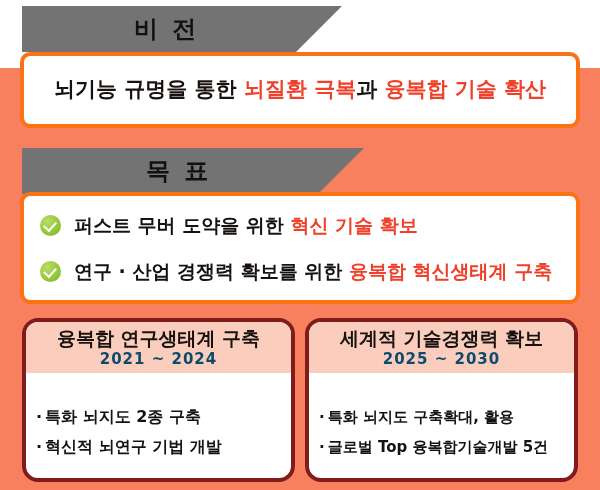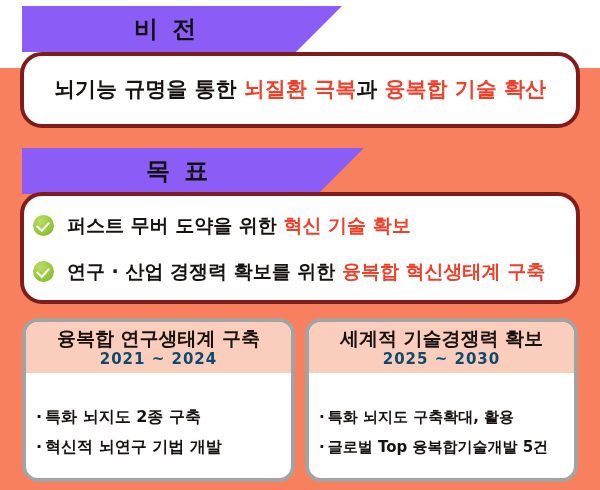--- a/index.html
+++ b/index.html
@@ -29,21 +29,21 @@
     top: 68px;
     width: 600px;
     height: 422px;
     background: #f9805f;
   }
 
   
   .banner {
     position: absolute;
     height: 46px;
-    background: #8b5cf6;
+    background: #737373;
     -webkit-clip-path: polygon(0 0, 100% 0, calc(100% - 46px) 100%, 0 100%);
     clip-path: polygon(0 0, 100% 0, calc(100% - 46px) 100%, 0 100%);
     display: flex;
     align-items: center;
     box-sizing: border-box;
   }
   .banner-label {
     font-size: 24px;
     font-weight: bold;
     color: #111111;
@@ -62,22 +62,22 @@
     left: 22px;
     top: 148px;
     width: 342px;
     padding-left: 124px;
   }
 
   
   .outline-box {
     position: absolute;
     background: #ffffff;
-    border: 4px solid #7f1d1d;
-    border-radius: 22px;
+    border: 4px solid #f97316;
+    border-radius: 10px;
     box-sizing: border-box;
     display: flex;
     flex-direction: column;
     justify-content: center;
   }
   #vision-box {
     left: 20px;
     top: 52px;
     width: 560px;
     height: 76px;
@@ -98,21 +98,21 @@
     white-space: nowrap;
   }
   .hl {
     color: #f0402a;
   }
 
   
   .goal-row {
     display: flex;
     align-items: center;
-    padding-left: 9px;
+    padding-left: 16px;
     height: 46px;
   }
   .check-icon {
     flex: 0 0 auto;
     width: 21px;
     height: 21px;
     border-radius: 50%;
     background: radial-gradient(circle at 35% 30%, #b9dd68 0%, #96c93b 55%, #7bb02a 100%);
     position: relative;
     margin-right: 13px;
@@ -136,21 +136,21 @@
     line-height: 1;
   }
 
   
   .phase-card {
     position: absolute;
     top: 318px;
     width: 273px;
     height: 164px;
     background: #ffffff;
-    border: 4px solid #a3a3a3;
+    border: 4px solid #7f1d1d;
     border-radius: 16px;
     box-sizing: border-box;
     overflow: hidden;
     display: flex;
     flex-direction: column;
     gap: 24px;
   }
   #phase-card-1 { left: 22px; }
   #phase-card-2 { left: 305px; }
 

